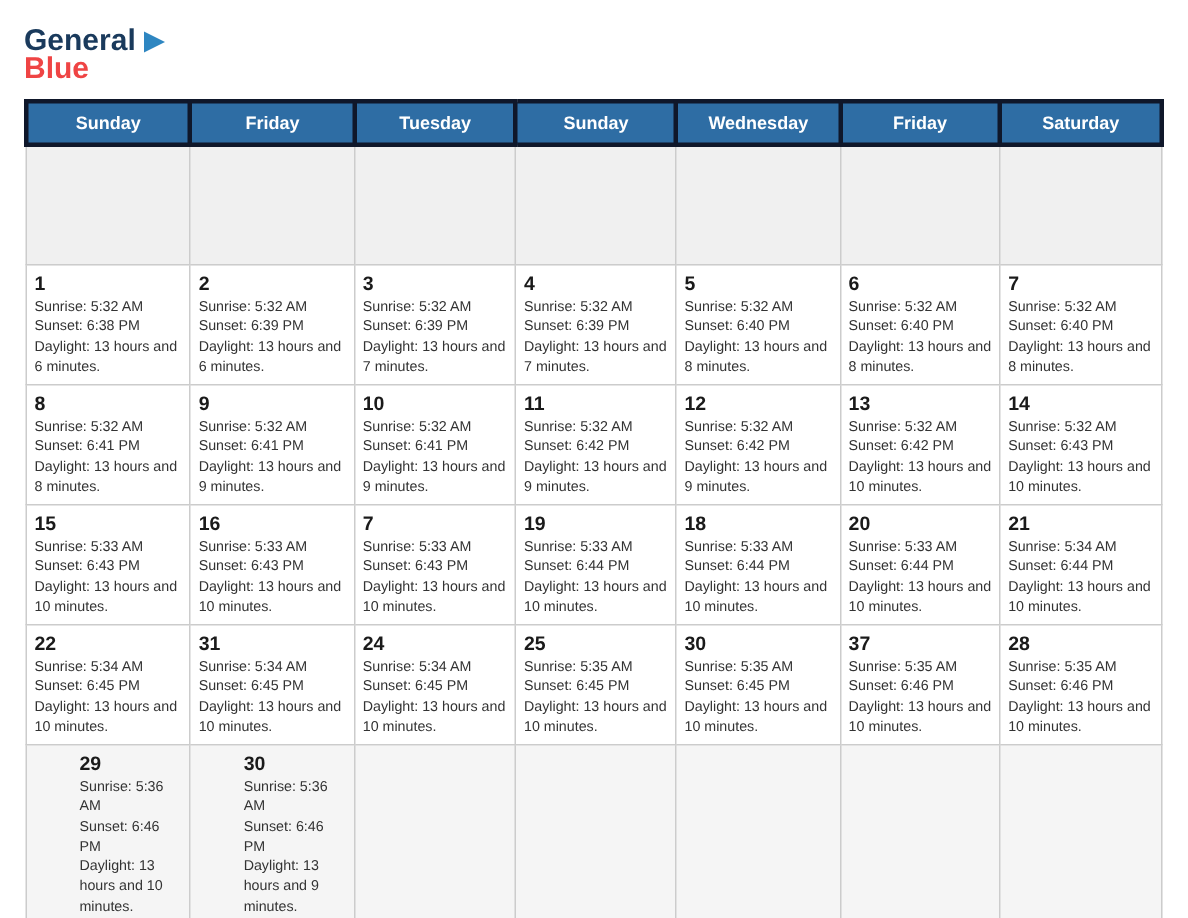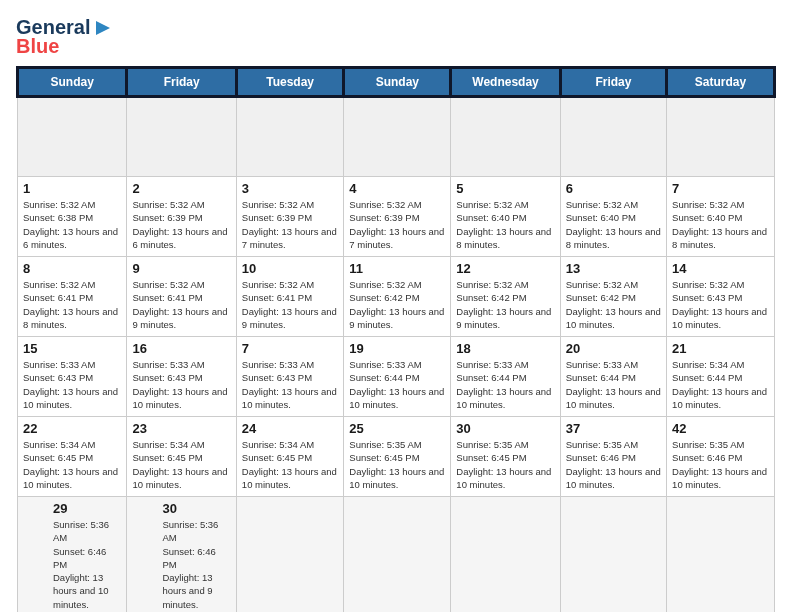--- a/index.html
+++ b/index.html
@@ -206,41 +206,41 @@
         <span class="day-number">21</span>
         <span class="day-info">Sunrise: 5:34 AM<br>Sunset: 6:44 PM<br>Daylight: 13 hours and 10 minutes.</span>
       </td>
       </tr>
       <tr>
         <td>
         <span class="day-number">22</span>
         <span class="day-info">Sunrise: 5:34 AM<br>Sunset: 6:45 PM<br>Daylight: 13 hours and 10 minutes.</span>
       </td>
         <td>
-        <span class="day-number">23</span>
+        <span class="day-number">31</span>
         <span class="day-info">Sunrise: 5:34 AM<br>Sunset: 6:45 PM<br>Daylight: 13 hours and 10 minutes.</span>
       </td>
         <td>
         <span class="day-number">24</span>
         <span class="day-info">Sunrise: 5:34 AM<br>Sunset: 6:45 PM<br>Daylight: 13 hours and 10 minutes.</span>
       </td>
         <td>
         <span class="day-number">25</span>
         <span class="day-info">Sunrise: 5:35 AM<br>Sunset: 6:45 PM<br>Daylight: 13 hours and 10 minutes.</span>
       </td>
         <td>
         <span class="day-number">30</span>
         <span class="day-info">Sunrise: 5:35 AM<br>Sunset: 6:45 PM<br>Daylight: 13 hours and 10 minutes.</span>
       </td>
         <td>
         <span class="day-number">37</span>
         <span class="day-info">Sunrise: 5:35 AM<br>Sunset: 6:46 PM<br>Daylight: 13 hours and 10 minutes.</span>
       </td>
         <td>
-        <span class="day-number">42</span>
+        <span class="day-number">28</span>
         <span class="day-info">Sunrise: 5:35 AM<br>Sunset: 6:46 PM<br>Daylight: 13 hours and 10 minutes.</span>
       </td>
       </tr>
       <tr>
         <td>
         <span class="day-number">29</span>
         <span class="day-info">Sunrise: 5:36 AM<br>Sunset: 6:46 PM<br>Daylight: 13 hours and 10 minutes.</span>
       </td>
         <td>
         <span class="day-number">30</span>

